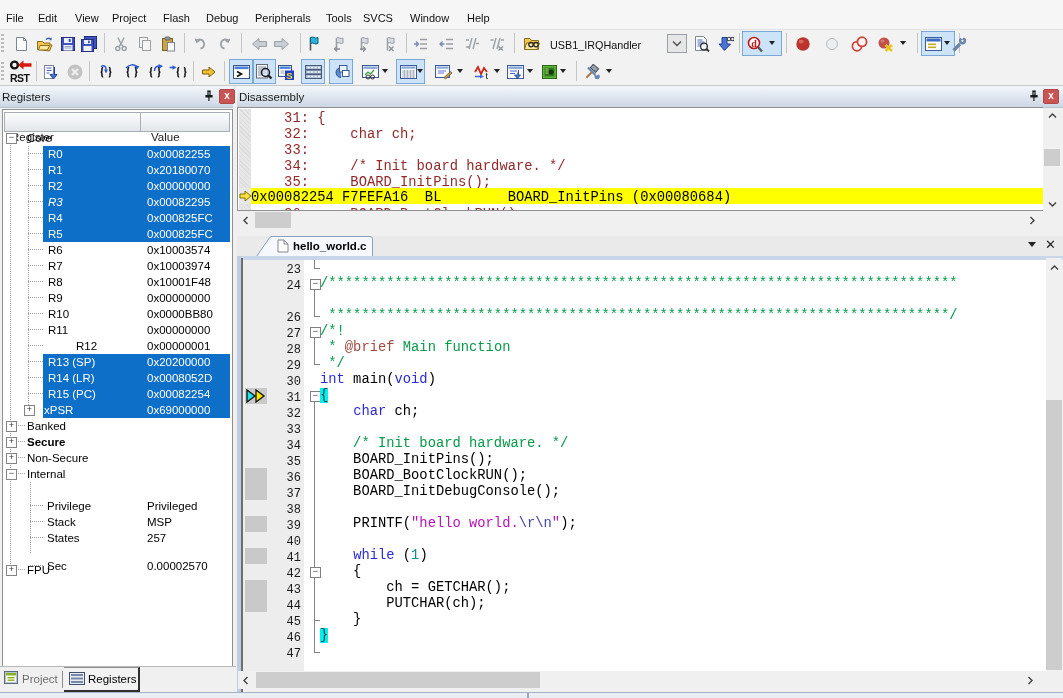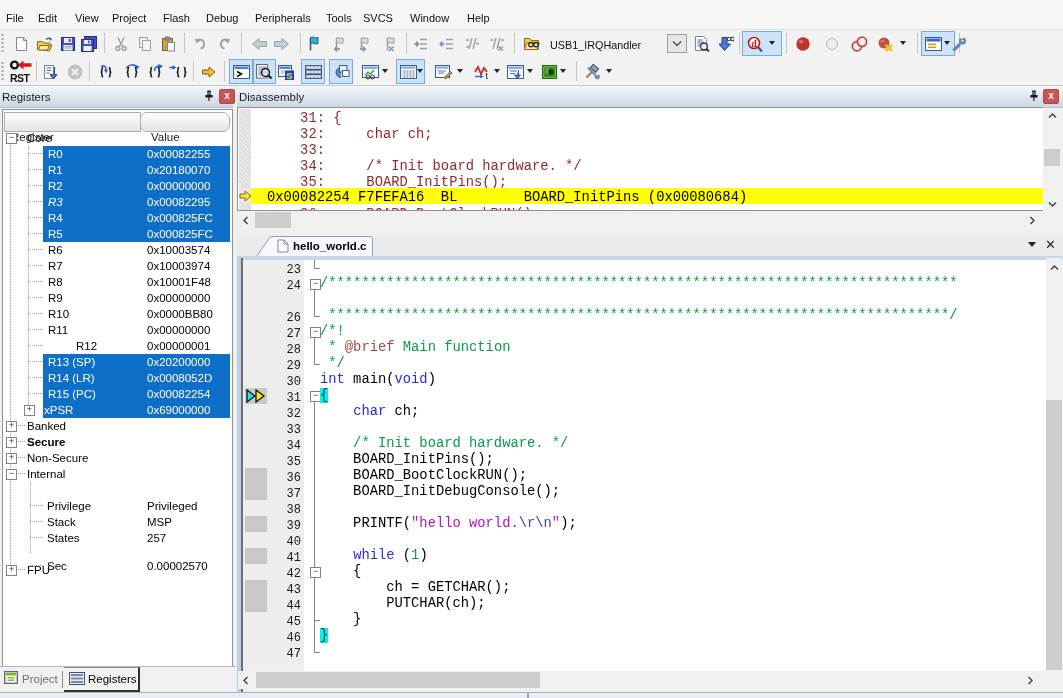--- a/index.html
+++ b/index.html
@@ -30,21 +30,21 @@
 .trow .lbl{position:absolute;top:2px;}
 .trow .val{position:absolute;left:147px;top:2px;}
 .selbar{position:absolute;left:43px;right:0px;top:0;bottom:0;background:#0d6fc8;}
 .tbox{position:absolute;top:3px;width:9px;height:9px;background:#fff;border:1px solid #848484;font-size:9px;line-height:7px;text-align:center;color:#333;box-sizing:content-box;}
 .dotv{position:absolute;width:1px;background-image:repeating-linear-gradient(#a0a0a0 0 1px,transparent 1px 2px);}
 .doth{position:absolute;height:1px;background-image:repeating-linear-gradient(90deg,#a0a0a0 0 1px,transparent 1px 2px);}
 
 #dispanel{left:237px;top:86px;width:826px;height:142px;background:#f0f0f0;}
 #discap{left:0;top:0;width:826px;height:21px;}
 #disbody{left:0;top:21px;width:806px;height:104px;background:#fff;border:1px solid #909090;border-right:none;box-sizing:border-box;}
-.disline{position:absolute;left:13px;height:16px;font-family:"Liberation Mono",monospace;font-size:13.8px;line-height:16px;white-space:pre;color:#93282a;margin-left:16px;}
+.disline{position:absolute;left:13px;height:16px;font-family:"Liberation Mono",monospace;font-size:13.8px;line-height:16px;white-space:pre;color:#93282a;}
 
 #edwin{left:237px;top:236px;width:826px;height:456px;}
 #tabbar{left:0;top:0;width:826px;height:20px;background:#eaeaea;}
 #tabstrip{left:0;top:20px;width:826px;height:4px;background:#c9d6e9;}
 
 .ln{position:absolute;left:0;width:809px;height:16px;font-family:"Liberation Mono",monospace;font-size:13.8px;line-height:16px;white-space:pre;}
 .lnum{position:absolute;left:30px;width:34px;text-align:right;top:2px;font-size:12px;color:#1a1a1a;font-family:"Liberation Mono",monospace;}
 .cmt{color:#089a4a;} .kw{color:#2b2bd4;} .str{color:#b714b7;} .esc{color:#4444b0;} .num{color:#0d8e8e;}
 .gblock{position:absolute;left:8px;width:22px;background:#c9c9c9;}
 .fbox{position:absolute;left:73px;width:9px;height:9px;background:#fdfdfd;border:1px solid #808080;font-size:9px;line-height:7px;text-align:center;color:#444;}
@@ -473,21 +473,21 @@
 <div id="regpanel" class="abs">
   <div id="regcap" class="abs caption">
     <span class="t">Registers</span>
     <span class="pin" style="left:204px;top:4px"><svg width="10" height="12" viewBox="0 0 10 12">
           <path d="M3.2 1h3.6M4 1.4h2v4h-2z M2 5.6h6v1.2H2z M4.9 7v4" stroke="#1a1a1a" stroke-width="1.2" fill="none"></path>
         </svg></span>
     <div class="xbtn" style="left:219px;top:3px">x</div>
   </div>
   <div id="regbody" class="abs">
     <div class="hcell" style="left:1px;width:137px;">Register</div>
-    <div class="hcell" style="left:137px;width:90px;padding-left:10px;border-radius:7px;">Value</div>
+    <div class="hcell" style="left:137px;width:90px;padding-left:10px;">Value</div>
     <div id="tree" style="position:absolute;left:-3px;top:20px;width:230px;height:448px;">
         <div class="dotv" style="left:10px;top:13px;height:422px;"></div>
         <div class="dotv" style="left:28px;top:16px;height:263px;"></div>
         <div class="dotv" style="left:30px;top:352px;height:71px;"></div>
         <div class="trow" style="top:0px;">
           <div class="tbox" style="left:6px;">−</div>
           <div class="lbl" style="left:27px;">Core</div>
         </div>
         <div class="trow" style="top:16px;">
           <div class="selbar"></div>

